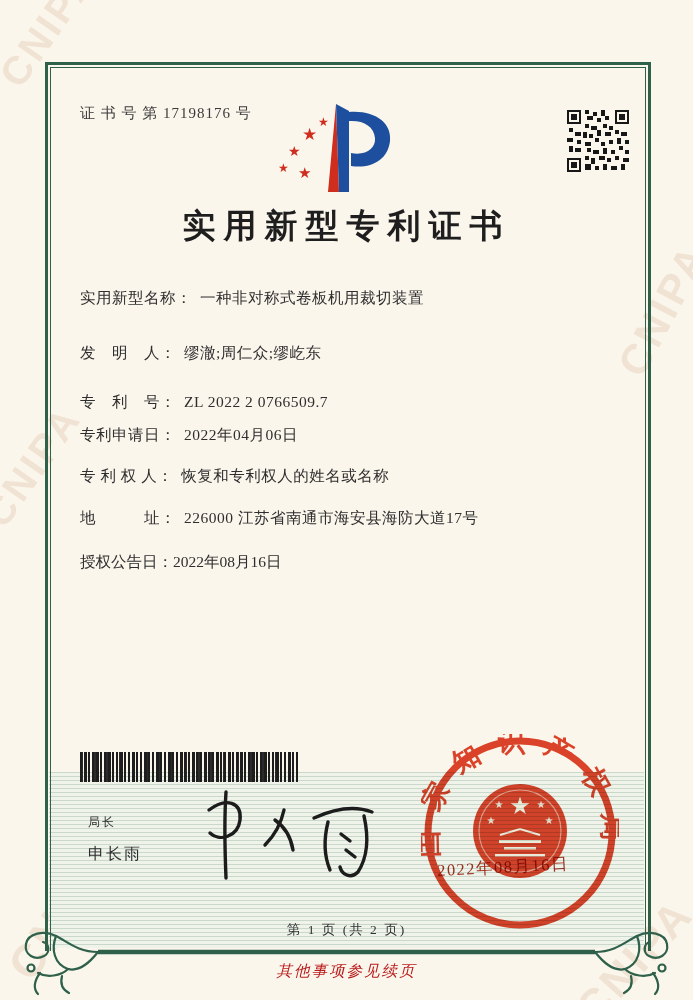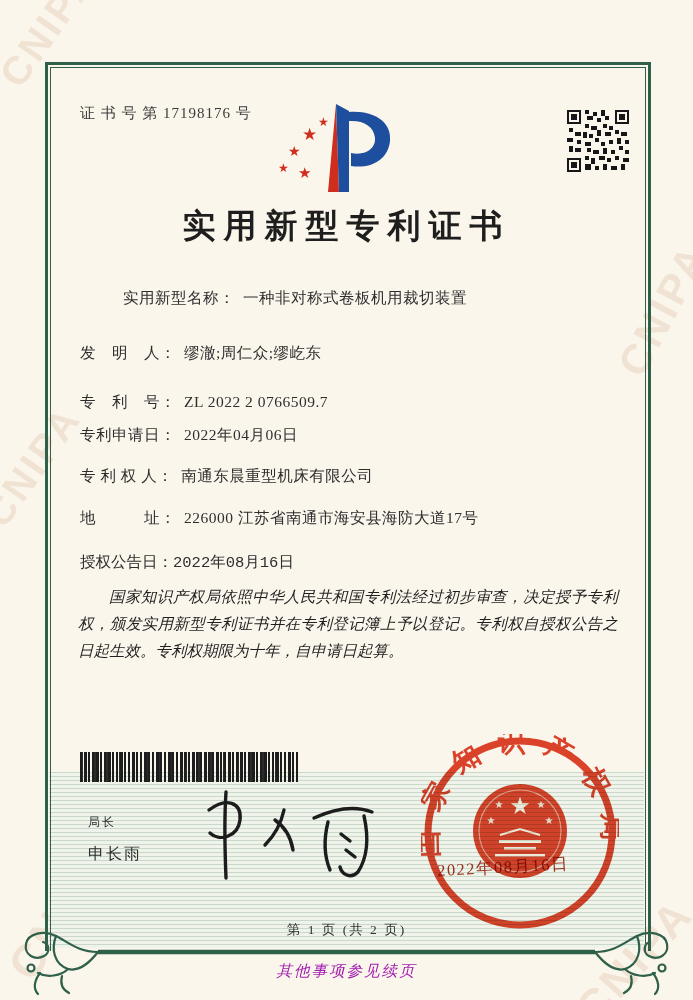--- a/index.html
+++ b/index.html
@@ -22,21 +22,21 @@
   
   .band{position:absolute;left:49px;top:772px;width:595px;height:176px;
     background-color:#eff3ea;
     background-image:repeating-linear-gradient(180deg,
       rgba(70,120,90,.22) 0 1px, rgba(255,255,255,0) 1px 4px);}
   .cert-no{position:absolute;left:80px;top:104px;font-size:15px;letter-spacing:1px;color:#3b3b3b;}
   .title{position:absolute;left:0;top:204px;width:693px;text-align:center;
     font-size:33px;font-weight:bold;letter-spacing:8px;color:#1e1e1e;}
   .field{position:absolute;left:80px;font-size:15.5px;color:#2e2e2e;letter-spacing:.5px;white-space:nowrap;}
   .field .lbl{margin-right:8px;}
-  .grant-row{position:absolute;left:80px;top:552px;width:540px;height:22px;font-size:15.5px;white-space:nowrap;font-family:Liberation Mono, monospace;}
+  .grant-row{position:absolute;left:80px;top:552px;width:540px;height:22px;font-size:15.5px;white-space:nowrap;}
   .grant-right{position:absolute;left:290px;top:0;}
   .paras{position:absolute;left:78px;top:584px;width:540px;font-size:15.5px;line-height:1.73;
     color:#1f1f1f;font-style:italic;}
   .paras p{margin:0;text-indent:2em;text-align:justify;}
   .barcode{position:absolute;left:80px;top:752px;width:218px;height:30px;
     background-image:
       repeating-linear-gradient(90deg,#1d1d1d 0 2px,transparent 2px 4px),
       repeating-linear-gradient(90deg,#1d1d1d 0 1px,transparent 1px 6px),
       repeating-linear-gradient(90deg,#2b2b2b 0 3px,transparent 3px 13px);}
   .director-role{position:absolute;left:88px;top:814px;font-size:12px;color:#2d2d2d;
@@ -44,21 +44,21 @@
   .director-name{position:absolute;left:88px;top:844px;font-size:16px;color:#2d2d2d;
     font-family:Liberation Serif, serif;letter-spacing:2px;}
   .signature{position:absolute;left:196px;top:782px;width:195px;height:104px;}
   .seal{position:absolute;left:421px;top:734px;width:198px;height:198px;mix-blend-mode:multiply;opacity:.95;}
   .seal-date{position:absolute;left:437px;top:855px;width:190px;font-size:16.5px;color:#a8321f;
     letter-spacing:1.5px;transform:rotate(-3deg);mix-blend-mode:multiply;white-space:nowrap;}
   .page-indicator{position:absolute;left:0;top:921px;width:693px;text-align:center;
     font-size:13.5px;letter-spacing:2px;color:#333;}
   .bottom-ornament{position:absolute;left:18px;top:926px;width:657px;height:70px;}
   .continuation{position:absolute;left:0;top:961px;width:693px;text-align:center;
-    font-size:15.5px;font-style:italic;color:#a21caf;letter-spacing:2px;}
+    font-size:15.5px;font-style:italic;color:#b91c1c;letter-spacing:2px;}
   .logo{position:absolute;left:272px;top:100px;width:150px;height:96px;}
   .qr{position:absolute;left:565px;top:108px;width:66px;height:66px;}
 </style>
 </head>
 <body>
 
 <div class="wm" style="left:-20px;top:4px;font-size:40px;">CNIPA</div>
 <div class="wm" style="left:592px;top:286px;font-size:42px;transform:rotate(-62deg);">CNIPA</div>
 <div class="wm" style="left:-36px;top:444px;font-size:40px;">CNIPA</div>
 <div class="wm" style="left:-14px;top:884px;font-size:46px;">CNIPA</div>
@@ -94,45 +94,44 @@
       <rect x="2" y="26" width="5" height="5" fill="#fbf6ec"></rect>
     <rect x="3" y="3" width="3" height="3"></rect>
       <rect x="27" y="3" width="3" height="3"></rect>
       <rect x="3" y="27" width="3" height="3"></rect>
     <path d="M10 1h2v2h-2z M14 2h2v2h-2z M18 1h2v3h-2z M11 4h3v2h-3z M16 5h2v2h-2z M20 4h2v2h-2z M10 8h2v2h-2z M13 9h3v2h-3z M19 8h2v2h-2z M22 9h2v2h-2z M2 10h2v2H2z M5 12h3v2H5z M9 12h2v3H9z M12 13h2v2h-2z M16 11h2v3h-2z M20 12h3v2h-3z M25 11h2v2h-2z M28 12h3v2h-3z M1 15h3v2H1z M6 16h2v2H6z M10 17h3v2h-3z M15 15h2v2h-2z M18 17h2v2h-2z M22 16h2v2h-2z M26 15h2v3h-2z M30 16h2v2h-2z M2 19h2v3H2z M5 20h3v2H5z M11 20h2v2h-2z M14 21h3v2h-3z M19 20h2v3h-2z M23 21h2v2h-2z M27 19h2v2h-2z M30 21h2v2h-2z M10 24h2v2h-2z M13 25h2v3h-2z M17 24h3v2h-3z M21 25h2v2h-2z M25 24h2v2h-2z M29 25h3v2h-3z M10 28h3v3h-3z M15 29h2v2h-2z M19 28h2v3h-2z M23 29h3v2h-3z M28 28h2v3h-2z"></path>
   </g>
 </svg>
 
 <div class="title">实用新型专利证书</div>
 
-<div class="field" style="top:288px;margin-left:43px;">
+<div class="field" style="top:288px;">
   <span class="lbl">实用新型名称：</span><span>一种非对称式卷板机用裁切装置</span>
 </div>
 <div class="field" style="top:343px;">
   <span class="lbl">发　明　人：</span><span>缪澈;周仁众;缪屹东</span>
 </div>
 <div class="field" style="top:392px;">
   <span class="lbl">专　利　号：</span><span>ZL 2022 2 0766509.7</span>
 </div>
 <div class="field" style="top:425px;">
   <span class="lbl">专利申请日：</span><span>2022年04月06日</span>
 </div>
 <div class="field" style="top:466px;">
-  <span class="lbl">专 利 权 人：</span><span>南通东晨重型机床有限公司</span>
+  <span class="lbl">专 利 权 人：</span><span>恢复和专利权人的姓名或名称</span>
 </div>
 <div class="field" style="top:508px;">
   <span class="lbl">地　　　址：</span><span>226000 江苏省南通市海安县海防大道17号</span>
 </div>
 
 <div class="grant-row">
   <span>授权公告日：</span><span>2022年08月16日</span>
 </div>
 
 <div class="paras">
-  <p>国家知识产权局依照中华人民共和国专利法经过初步审查，决定授予专利权，颁发实用新型专利证书并在专利登记簿上予以登记。专利权自授权公告之日起生效。专利权期限为十年，自申请日起算。</p>
 </div>
 
 <div class="barcode"></div>
 
 <div class="director-role">局长</div>
 <div class="director-name">申长雨</div>
 
 <svg class="signature" viewBox="0 0 195 104">
   <g fill="none" stroke="#1c1c1c" stroke-width="3.4" stroke-linecap="round" stroke-linejoin="round">
     <path d="M30,10 C28,40 29,72 30,96"></path>

